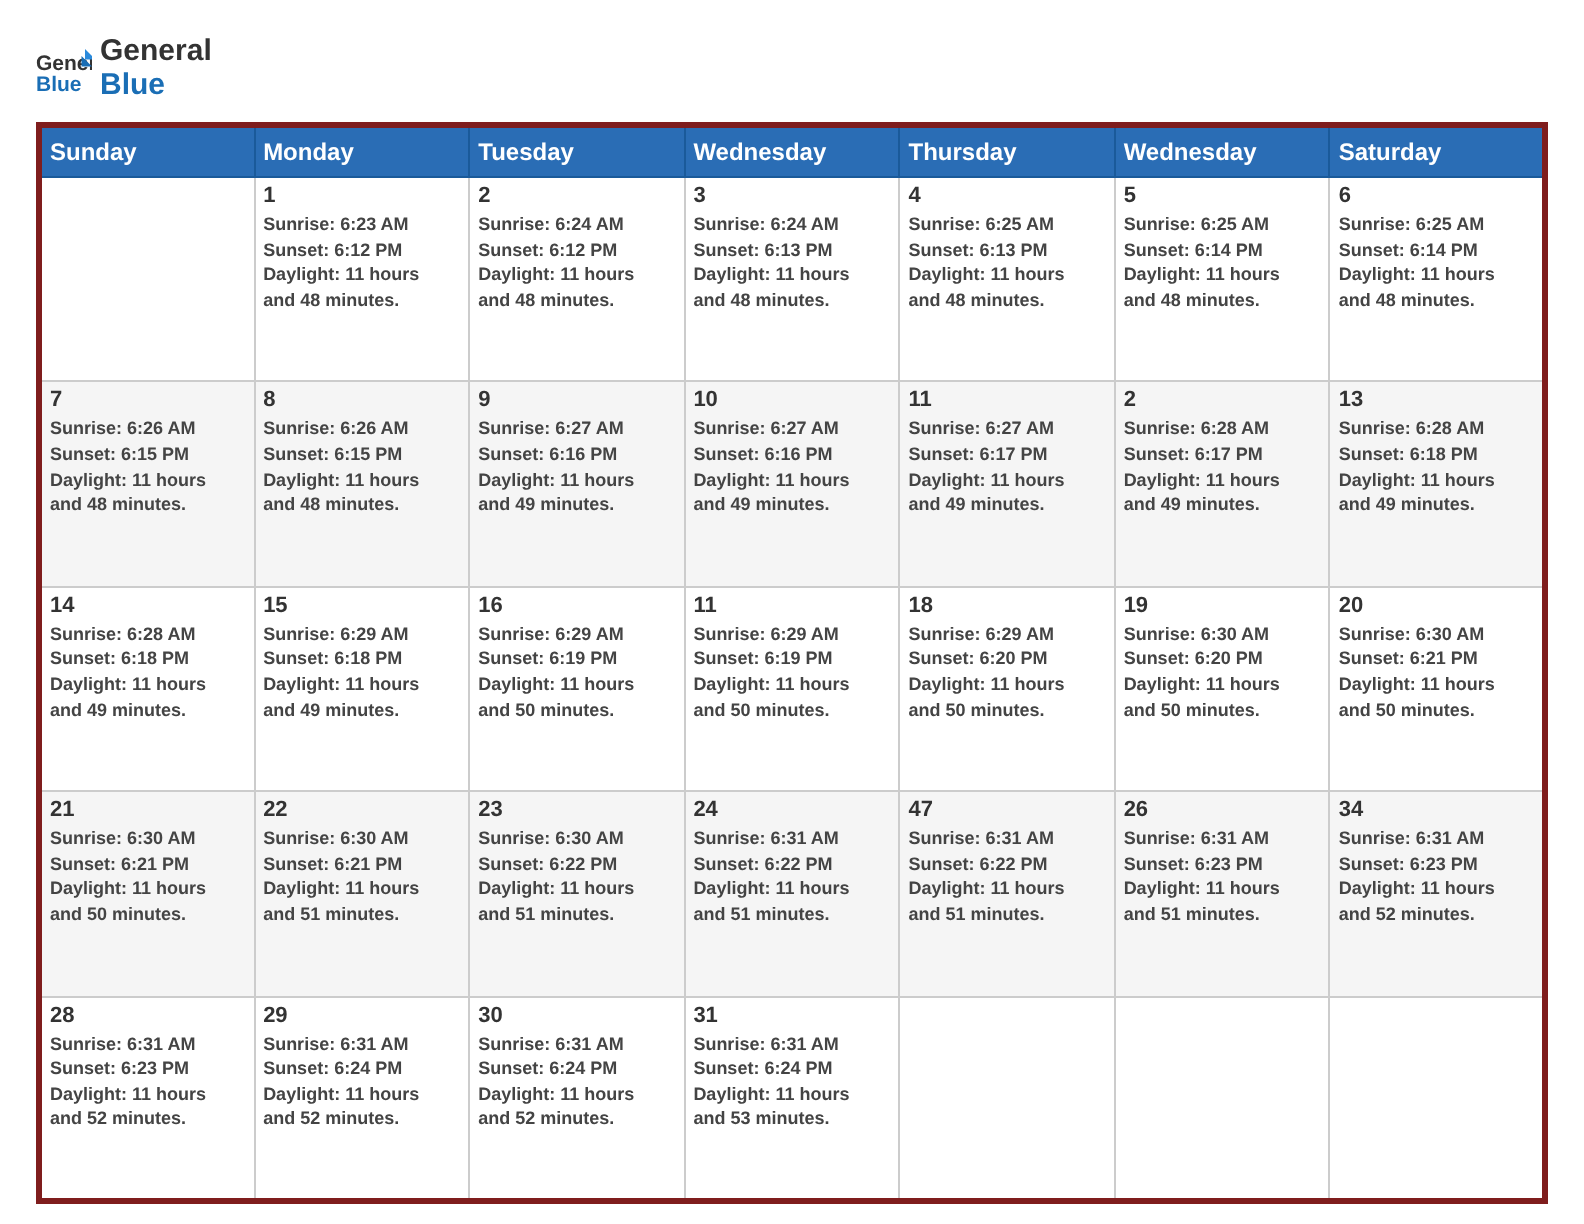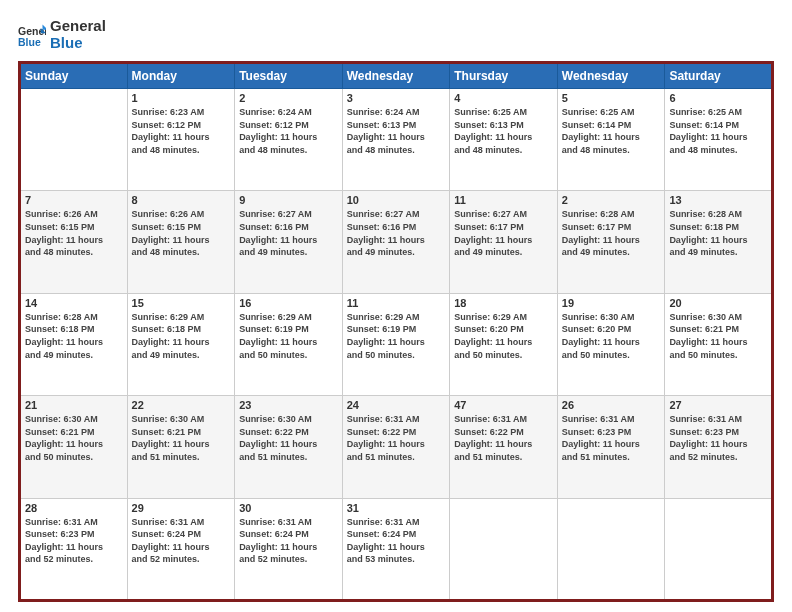--- a/index.html
+++ b/index.html
@@ -307,21 +307,21 @@
 and 51 minutes.</div>
           </td>
           <td>
             <div class="day-number">26</div>
             <div class="day-info" style="white-space: pre-line;">Sunrise: 6:31 AM
 Sunset: 6:23 PM
 Daylight: 11 hours
 and 51 minutes.</div>
           </td>
           <td>
-            <div class="day-number">27</div>
+            <div class="day-number">34</div>
             <div class="day-info" style="white-space: pre-line;">Sunrise: 6:31 AM
 Sunset: 6:23 PM
 Daylight: 11 hours
 and 52 minutes.</div>
           </td>
         </tr>
         <tr class="row-white">
           <td>
             <div class="day-number">28</div>
             <div class="day-info" style="white-space: pre-line;">Sunrise: 6:31 AM

